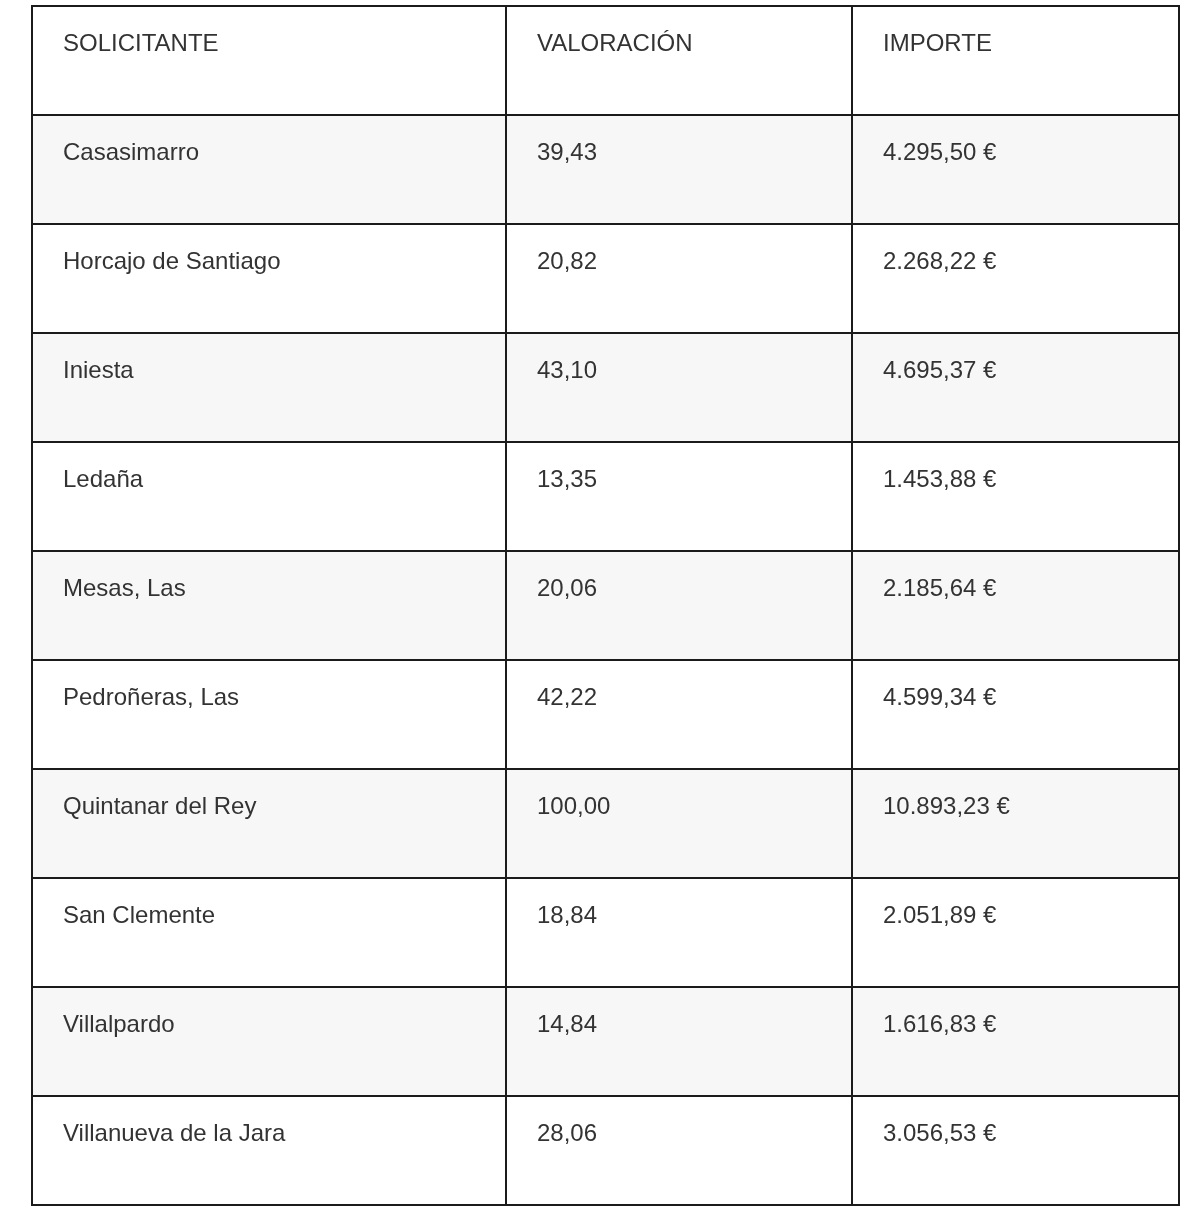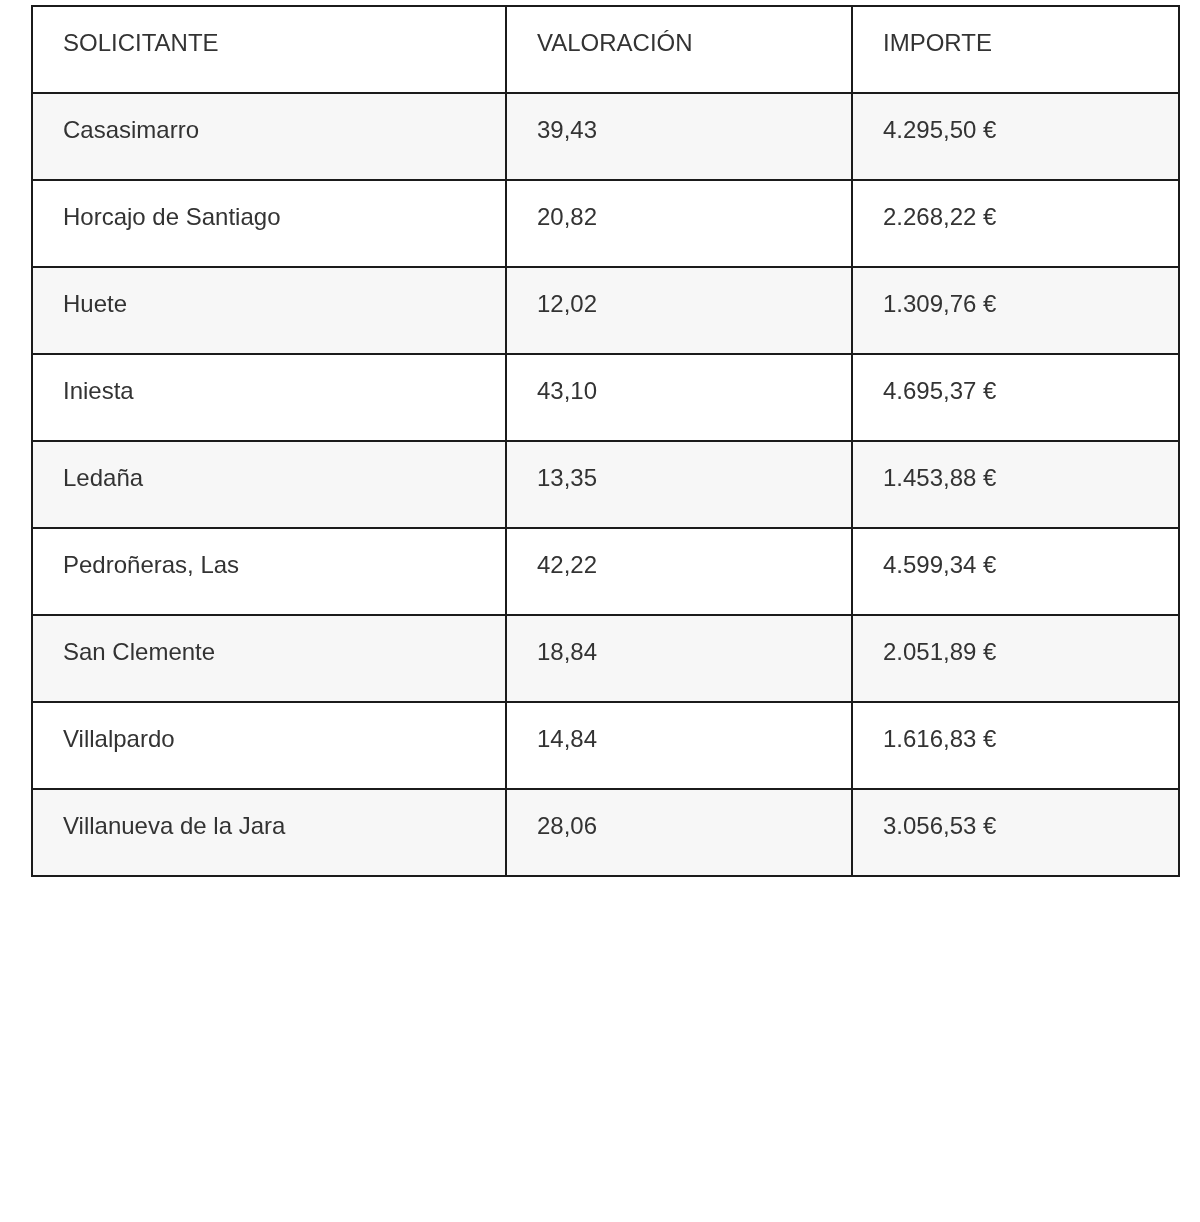--- a/index.html
+++ b/index.html
@@ -26,21 +26,21 @@
   }
   table.grants col.c1 { width: 474px; }
   table.grants col.c2 { width: 346px; }
   table.grants col.c3 { width: 327px; }
   table.grants th,
   table.grants td {
     border: 2px solid #1b1b1b;
     vertical-align: top;
     text-align: left;
     padding: 22px 10px 10px 30px;
-    height: 87px;
+    height: 109px;
     font-weight: normal;
     line-height: 28px;
     white-space: nowrap;
     overflow: hidden;
   }
   table.grants thead th {
     background: #ffffff;
   }
   table.grants tbody tr:nth-child(odd) td {
     background: #f7f7f7;
@@ -71,38 +71,43 @@
         <td>Casasimarro</td>
         <td>39,43</td>
         <td>4.295,50 €</td>
       </tr>
       <tr>
         <td>Horcajo de Santiago</td>
         <td>20,82</td>
         <td>2.268,22 €</td>
       </tr>
       <tr>
-        <td>Huete</td>
-        <td>12,02</td>
-        <td>1.309,76 €</td>
-      </tr>
-      <tr>
         <td>Iniesta</td>
         <td>43,10</td>
         <td>4.695,37 €</td>
       </tr>
       <tr>
         <td>Ledaña</td>
         <td>13,35</td>
         <td>1.453,88 €</td>
       </tr>
       <tr>
+        <td>Mesas, Las</td>
+        <td>20,06</td>
+        <td>2.185,64 €</td>
+      </tr>
+      <tr>
         <td>Pedroñeras, Las</td>
         <td>42,22</td>
         <td>4.599,34 €</td>
+      </tr>
+      <tr>
+        <td>Quintanar del Rey</td>
+        <td>100,00</td>
+        <td>10.893,23 €</td>
       </tr>
       <tr>
         <td>San Clemente</td>
         <td>18,84</td>
         <td>2.051,89 €</td>
       </tr>
       <tr>
         <td>Villalpardo</td>
         <td>14,84</td>
         <td>1.616,83 €</td>

